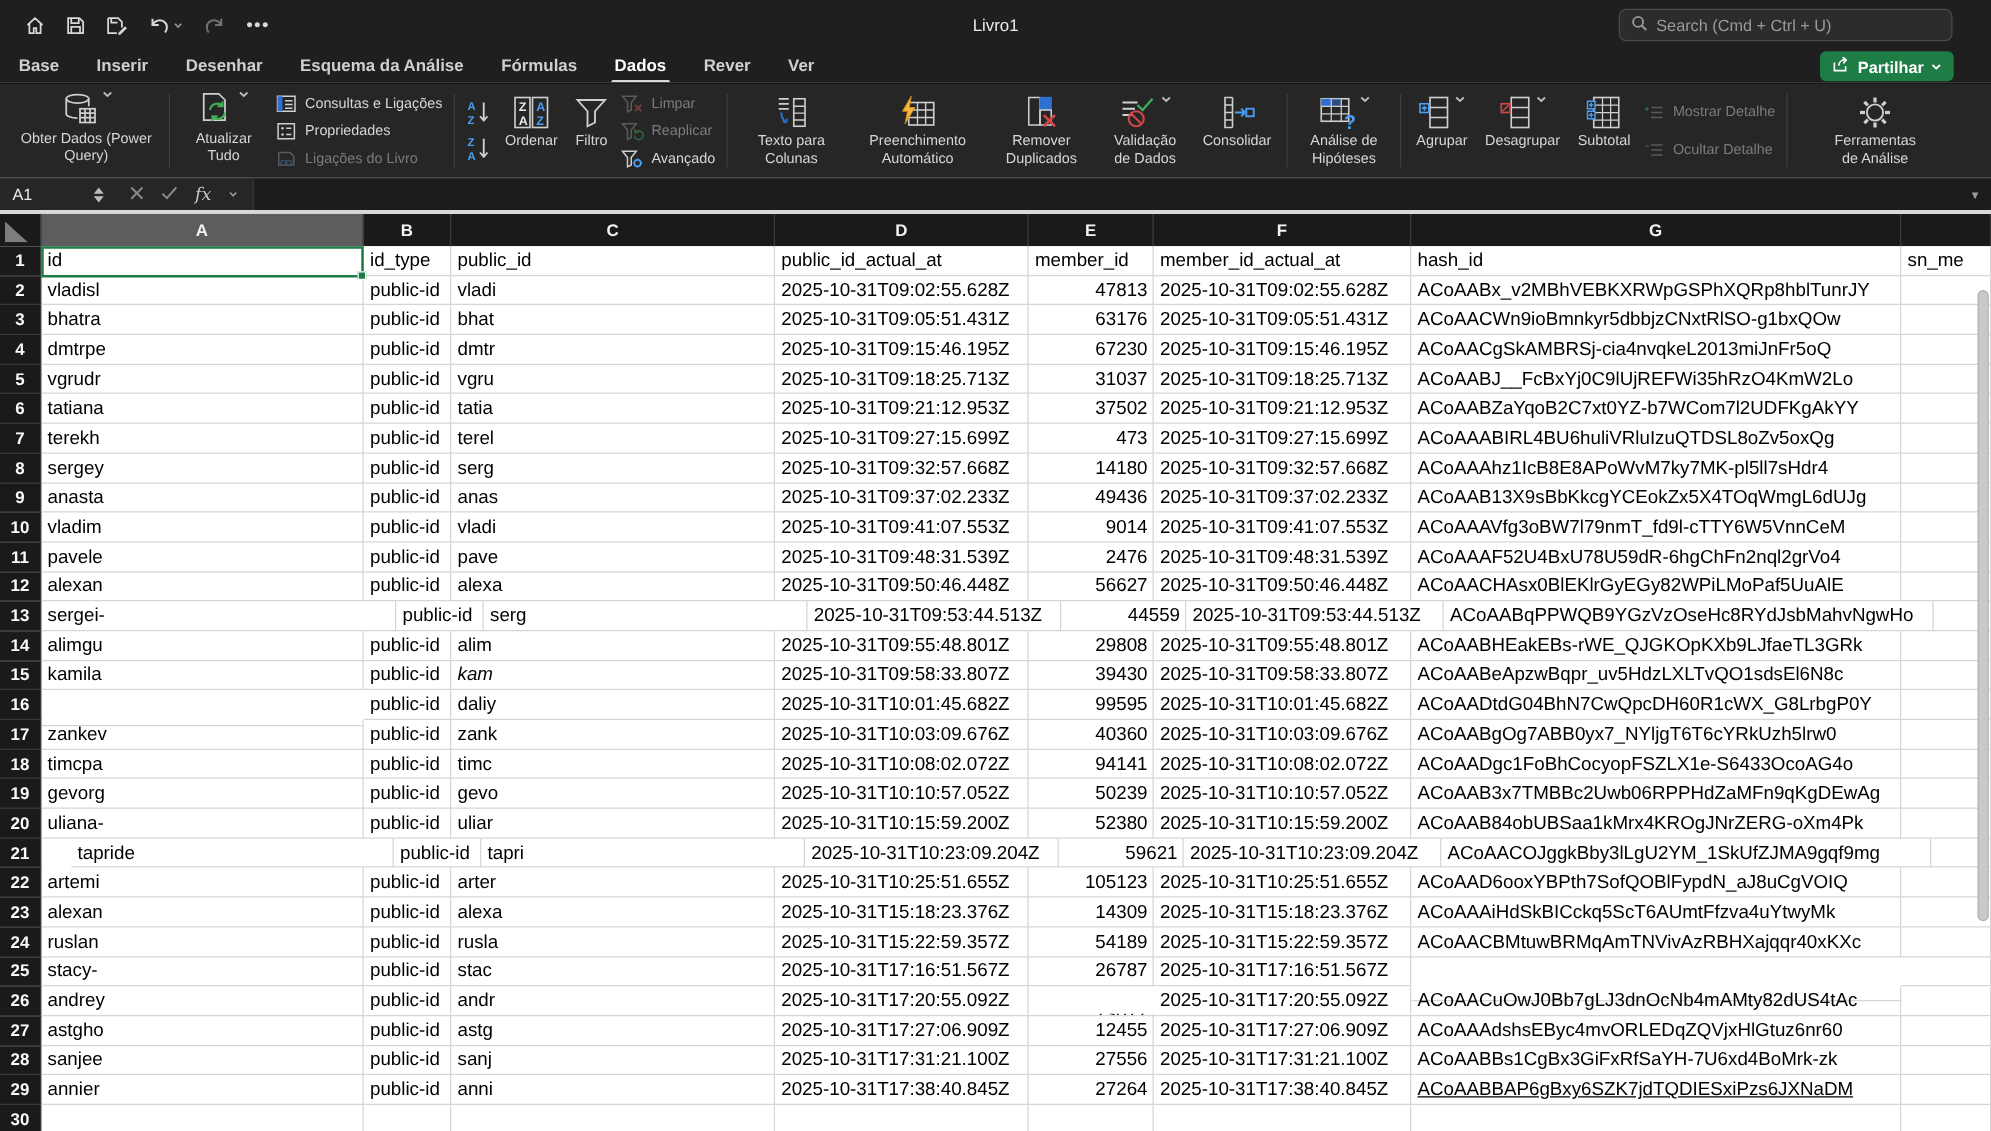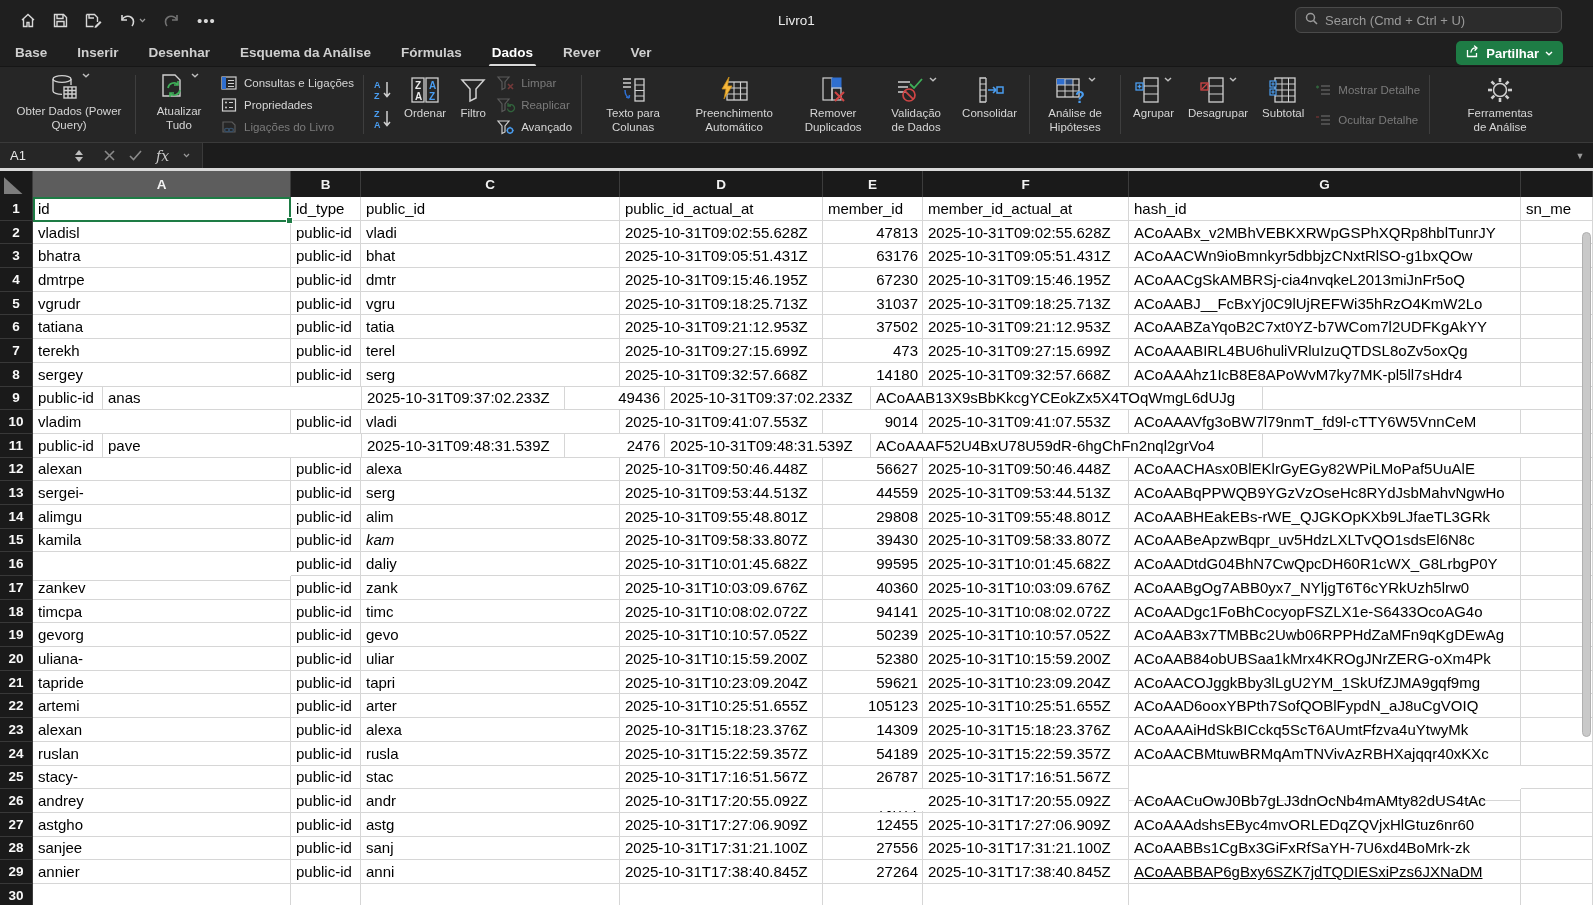--- a/index.html
+++ b/index.html
@@ -583,20 +583,21 @@
         <div class="cell" style="width: 70px;">public-id</div>
         <div class="cell" style="width: 259px;">serg</div>
         <div class="cell" style="width: 203px;">2025-10-31T09:32:57.668Z</div>
         <div class="cell num" style="width: 100px;">14180</div>
         <div class="cell" style="width: 206px;">2025-10-31T09:32:57.668Z</div>
         <div class="cell" style="width: 392px;">ACoAAAhz1IcB8E8APoWvM7ky7MK-pl5ll7sHdr4</div>
         <div class="cell" style="flex: 1 1 0%;"></div>
       </div>
       <div class="srow">
         <div class="rownum">9</div>
+        <div class="cell" style="width: 258px;">anasta</div>
         <div class="cell" style="width: 70px;">public-id</div>
         <div class="cell" style="width: 259px;">anas</div>
         <div class="cell" style="width: 203px;">2025-10-31T09:37:02.233Z</div>
         <div class="cell num" style="width: 100px;">49436</div>
         <div class="cell" style="width: 206px;">2025-10-31T09:37:02.233Z</div>
         <div class="cell" style="width: 392px;">ACoAAB13X9sBbKkcgYCEokZx5X4TOqWmgL6dUJg</div>
         <div class="cell" style="flex: 1 1 0%;"></div>
       </div>
       <div class="srow">
         <div class="rownum">10</div>
@@ -604,20 +605,21 @@
         <div class="cell" style="width: 70px;">public-id</div>
         <div class="cell" style="width: 259px;">vladi</div>
         <div class="cell" style="width: 203px;">2025-10-31T09:41:07.553Z</div>
         <div class="cell num" style="width: 100px;">9014</div>
         <div class="cell" style="width: 206px;">2025-10-31T09:41:07.553Z</div>
         <div class="cell" style="width: 392px;">ACoAAAVfg3oBW7l79nmT_fd9l-cTTY6W5VnnCeM</div>
         <div class="cell" style="flex: 1 1 0%;"></div>
       </div>
       <div class="srow">
         <div class="rownum">11</div>
+        <div class="cell" style="width: 258px;">pavele</div>
         <div class="cell" style="width: 70px;">public-id</div>
         <div class="cell" style="width: 259px;">pave</div>
         <div class="cell" style="width: 203px;">2025-10-31T09:48:31.539Z</div>
         <div class="cell num" style="width: 100px;">2476</div>
         <div class="cell" style="width: 206px;">2025-10-31T09:48:31.539Z</div>
         <div class="cell" style="width: 392px;">ACoAAAF52U4BxU78U59dR-6hgChFn2nql2grVo4</div>
         <div class="cell" style="flex: 1 1 0%;"></div>
       </div>
       <div class="srow">
         <div class="rownum">12</div>
@@ -625,21 +627,21 @@
         <div class="cell" style="width: 70px;">public-id</div>
         <div class="cell" style="width: 259px;">alexa</div>
         <div class="cell" style="width: 203px;">2025-10-31T09:50:46.448Z</div>
         <div class="cell num" style="width: 100px;">56627</div>
         <div class="cell" style="width: 206px;">2025-10-31T09:50:46.448Z</div>
         <div class="cell" style="width: 392px;">ACoAACHAsx0BlEKlrGyEGy82WPiLMoPaf5UuAlE</div>
         <div class="cell" style="flex: 1 1 0%;"></div>
       </div>
       <div class="srow">
         <div class="rownum">13</div>
-        <div class="cell" style="width: 258px;">sergei-</div>
+        <div class="cell" style="width: 284px;">sergei-</div>
         <div class="cell" style="width: 70px;">public-id</div>
         <div class="cell" style="width: 259px;">serg</div>
         <div class="cell" style="width: 203px;">2025-10-31T09:53:44.513Z</div>
         <div class="cell num" style="width: 100px;">44559</div>
         <div class="cell" style="width: 206px;">2025-10-31T09:53:44.513Z</div>
         <div class="cell" style="width: 392px;">ACoAABqPPWQB9YGzVzOseHc8RYdJsbMahvNgwHo</div>
         <div class="cell" style="flex: 1 1 0%;"></div>
       </div>
       <div class="srow">
         <div class="rownum">14</div>
@@ -713,21 +715,21 @@
         <div class="cell" style="width: 70px;">public-id</div>
         <div class="cell" style="width: 259px;">uliar</div>
         <div class="cell" style="width: 203px;">2025-10-31T10:15:59.200Z</div>
         <div class="cell num" style="width: 100px;">52380</div>
         <div class="cell" style="width: 206px;">2025-10-31T10:15:59.200Z</div>
         <div class="cell" style="width: 392px;">ACoAAB84obUBSaa1kMrx4KROgJNrZERG-oXm4Pk</div>
         <div class="cell" style="flex: 1 1 0%;"></div>
       </div>
       <div class="srow">
         <div class="rownum">21</div>
-        <div class="cell" style="width: 258px;">tapride</div>
+        <div class="cell" style="width: 258px; margin-left: 24px;">tapride</div>
         <div class="cell" style="width: 70px;">public-id</div>
         <div class="cell" style="width: 259px;">tapri</div>
         <div class="cell" style="width: 203px;">2025-10-31T10:23:09.204Z</div>
         <div class="cell num" style="width: 100px;">59621</div>
         <div class="cell" style="width: 206px;">2025-10-31T10:23:09.204Z</div>
         <div class="cell" style="width: 392px;">ACoAACOJggkBby3lLgU2YM_1SkUfZJMA9gqf9mg</div>
         <div class="cell" style="flex: 1 1 0%;"></div>
       </div>
       <div class="srow">
         <div class="rownum">22</div>

